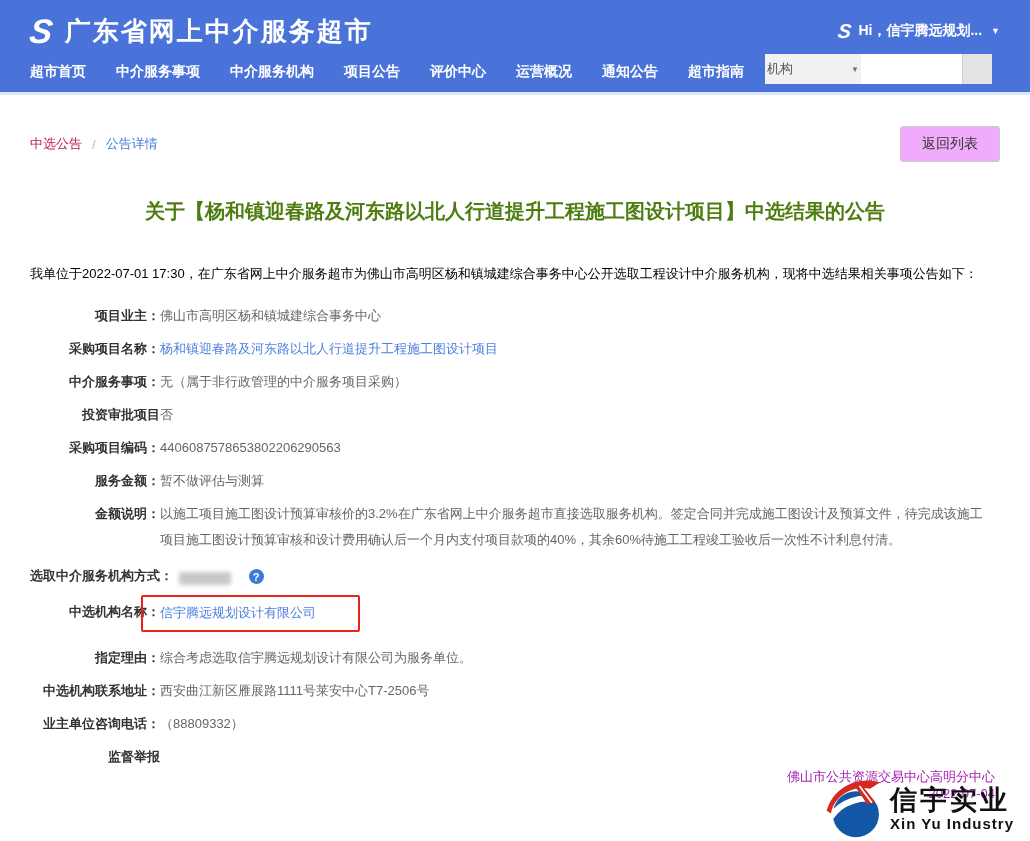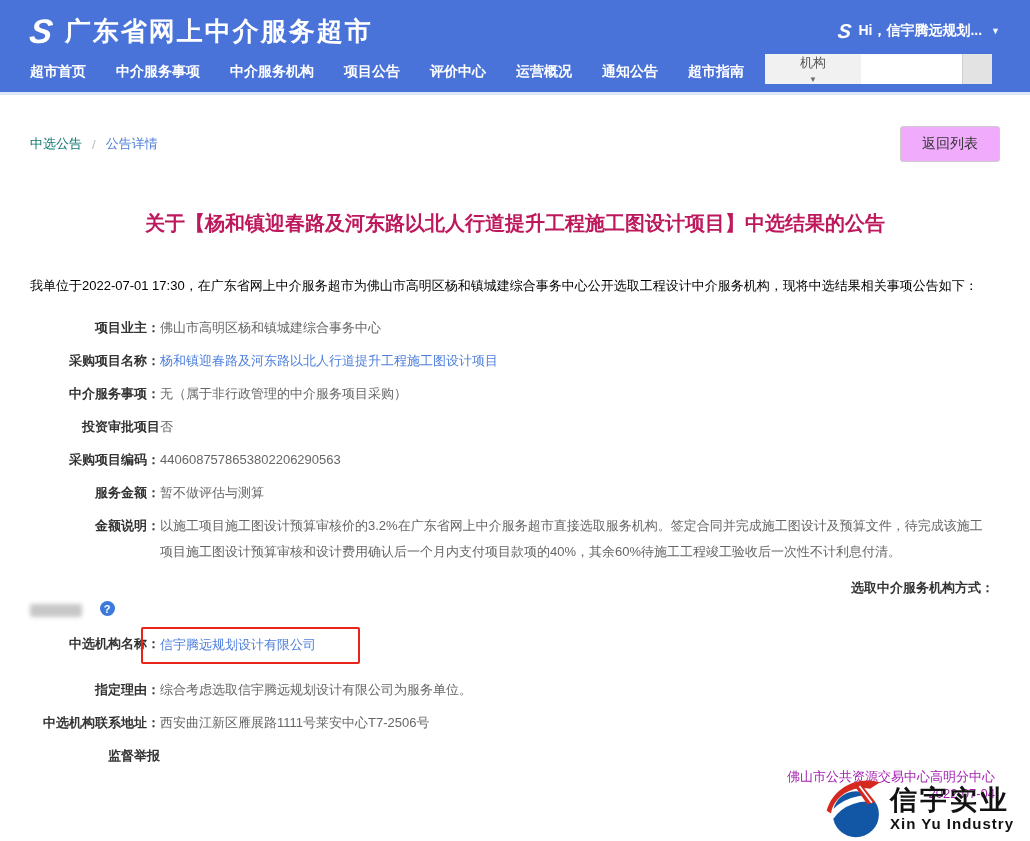--- a/index.html
+++ b/index.html
@@ -18,38 +18,38 @@
   }
   .site-title { font-size:26px; font-weight:700; margin-left:14px; letter-spacing:2px; }
   .user-area { margin-left:auto; display:flex; align-items:center; gap:9px; font-size:14px; font-weight:700; cursor:pointer; }
   .logo-s.small { font-size:20px; line-height:20px; }
   .caret { font-size:9px; opacity:.95; }
   .nav-row { display:flex; align-items:center; padding:0 30px; height:40px; position:relative; }
   .nav-item { font-size:14px; font-weight:700; margin-right:30px; cursor:pointer; white-space:nowrap; }
   .search-box { position:absolute; right:38px; top:2px; display:flex; height:30px; width:227px; font-size:13px; }
   .search-select {
     background:#f1f1f1; color:#555; width:96px; display:flex; align-items:center;
-    justify-content:space-between; padding:0 28px; cursor:pointer; flex-shrink:0;flex-direction:column;
+    justify-content:space-between; padding:0 2px; cursor:pointer; flex-shrink:0;
   }
   .search-select .caret { color:#666; font-size:8px; }
   .search-input { flex:1; border:none; outline:none; background:#fff; padding:0 8px; min-width:0; }
   .search-btn { width:30px; background:#e3e3e3; border:none; border-left:1px solid #cfcfcf; cursor:pointer; }
   
   .content { padding:0 30px; position:relative; }
   .breadcrumb-row { display:flex; align-items:center; margin-top:33px; height:32px; }
   .breadcrumb { font-size:13px; display:flex; align-items:center; gap:10px; }
-  .bc-parent { color:#0f766e; cursor:pointer; }
+  .bc-parent { color:#be185d; cursor:pointer; }
   .bc-sep { color:#bbb; }
   .bc-current { color:#4d7fdd; cursor:pointer; }
   .return-btn {
     margin-left:auto; background:#f0abfc; border:1px solid #ccc; border-radius:3px;
     color:#333; font-size:14px; padding:8px 21px; cursor:pointer;
     font-family:inherit;
   }
-  .notice-title { text-align:center; font-size:20px; font-weight:700; color:#be185d; margin-top:50px; }
+  .notice-title { text-align:center; font-size:20px; font-weight:700; color:#4d7c0f; margin-top:38px; }
   .intro { font-size:13px; color:#000000; margin-top:40px; line-height:18px; }
   .fields { margin-top:23px; }
   .field-row { display:flex; margin-bottom:13px; min-height:20px; }
   .field-label { min-width:130px; font-weight:700; color:#333; font-size:13px; line-height:20px; flex-shrink:0;text-align:right; }
   .field-value { color:#666; font-size:13px; line-height:20px; }
   .field-value.long { line-height:26px; margin-top:-3px; padding-right:8px; }
   .link { color:#4d7fdd; cursor:pointer; text-decoration:none; }
   .redacted {
     display:inline-block; width:52px; height:13px; background:#c8c8c8;
     border-radius:2px; filter:blur(2px); vertical-align:middle; margin-top:3px;
@@ -151,21 +151,21 @@
     <div class="field-row">
       <span class="field-label">服务金额：</span>
       <span class="field-value">暂不做评估与测算</span>
     </div>
 
     <div class="field-row">
       <span class="field-label">金额说明：</span>
       <span class="field-value long">以施工项目施工图设计预算审核价的3.2%在广东省网上中介服务超市直接选取服务机构。签定合同并完成施工图设计及预算文件，待完成该施工项目施工图设计预算审核和设计费用确认后一个月内支付项目款项的40%，其余60%待施工工程竣工验收后一次性不计利息付清。</span>
     </div>
 
-    <div class="field-row" style="margin-bottom:16px;flex-direction:column;">
+    <div class="field-row" style="margin-bottom:16px;">
       <span class="field-label" style="min-width:0; margin-right:6px;">选取中介服务机构方式：</span>
       <span class="field-value">
         <span class="redacted"></span>
         <span class="help-icon">?</span>
       </span>
     </div>
 
     <div class="field-row" style="margin-bottom:16px;">
       <span class="field-label">中选机构名称：</span>
       <span class="field-value">
@@ -176,20 +176,24 @@
     <div class="field-row">
       <span class="field-label">指定理由：</span>
       <span class="field-value">综合考虑选取信宇腾远规划设计有限公司为服务单位。</span>
     </div>
 
     <div class="field-row">
       <span class="field-label">中选机构联系地址：</span>
       <span class="field-value">西安曲江新区雁展路1111号莱安中心T7-2506号</span>
     </div>
 
+    <div class="field-row">
+      <span class="field-label">业主单位咨询电话：</span>
+      <span class="field-value">（88809332）</span>
+    </div>
 
     <div class="field-row">
       <span class="field-label">监督举报</span>
       <span class="field-value"></span>
     </div>
 
 
   </div>
 </div>
 

